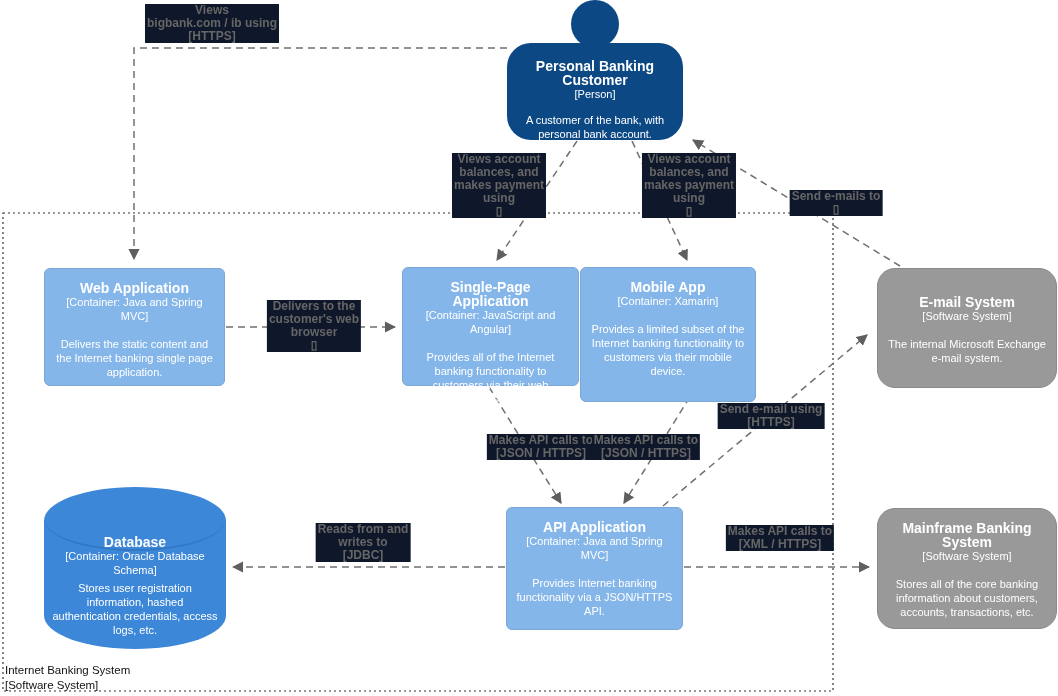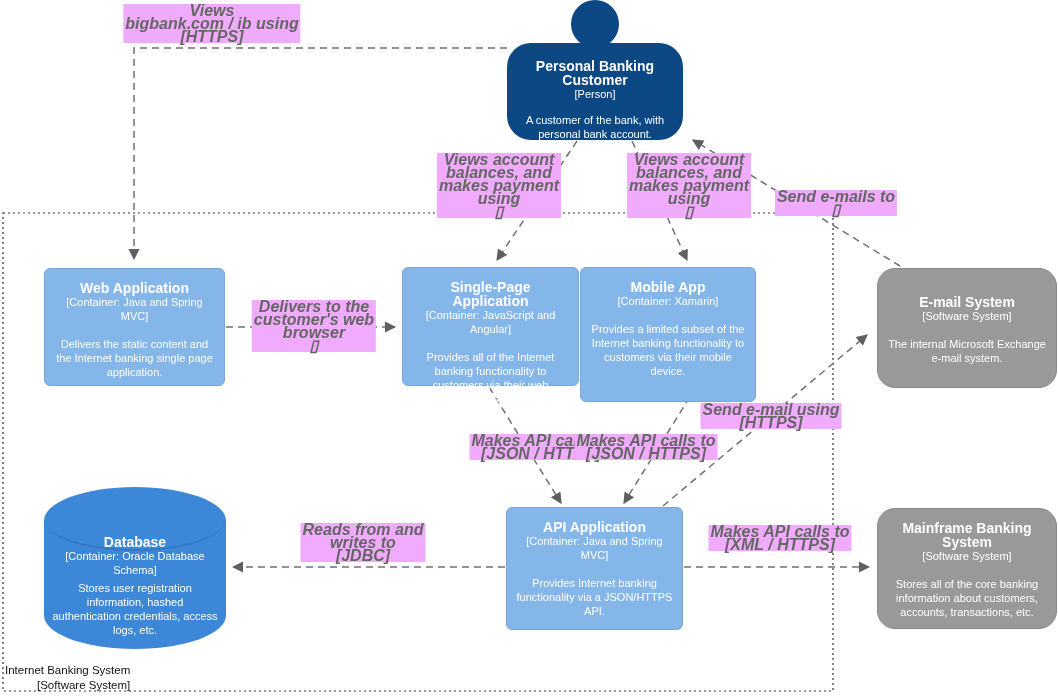--- a/index.html
+++ b/index.html
@@ -23,30 +23,29 @@
     content:""; position:absolute; left:0; top:0; width:100%; height:64px;
     border-radius:50%; border-bottom:2px solid #3177c3; box-sizing:border-box;
   }
   .node-title    { font-size:14px; font-weight:bold; line-height:14px; }
   .node-subtitle { font-size:11px; line-height:14px; }
   .node-desc     { font-size:11px; line-height:14px; margin-top:14px; }
   .plain-title .node-title { font-weight:bold; }
 
   .edge-label {
     position:absolute; transform:translateX(-50%); z-index:3;
-    color:var(--label_text,#666666); font-size:16px; font-weight:bold;
-    line-height:13px; text-align:center; white-space:nowrap; background:#f0abfc;
+    color:var(--label_text,#666666); font-size:12px; font-weight:bold;
+    line-height:13px; text-align:center; white-space:nowrap; background:#0f172a;
     padding:0 2px;
-    font-style:italic;
   }
   .edge-label span { display:block; }
 
   .boundary-label {
     position:absolute; left:5px; top:663px; z-index:3; color:#111;
-    font-size:11.5px; line-height:15px; text-align:right;
+    font-size:11.5px; line-height:15px; text-align:left;
   }
 </style>
 </head>
 <body>
 
 <div id="canvas">
 
   <svg class="layer" width="1058" height="696">
     <defs>
       <marker id="arrow" viewBox="0 0 10 10" refX="9" refY="5" markerWidth="7.5" markerHeight="7.5" orient="auto-start-reverse">

